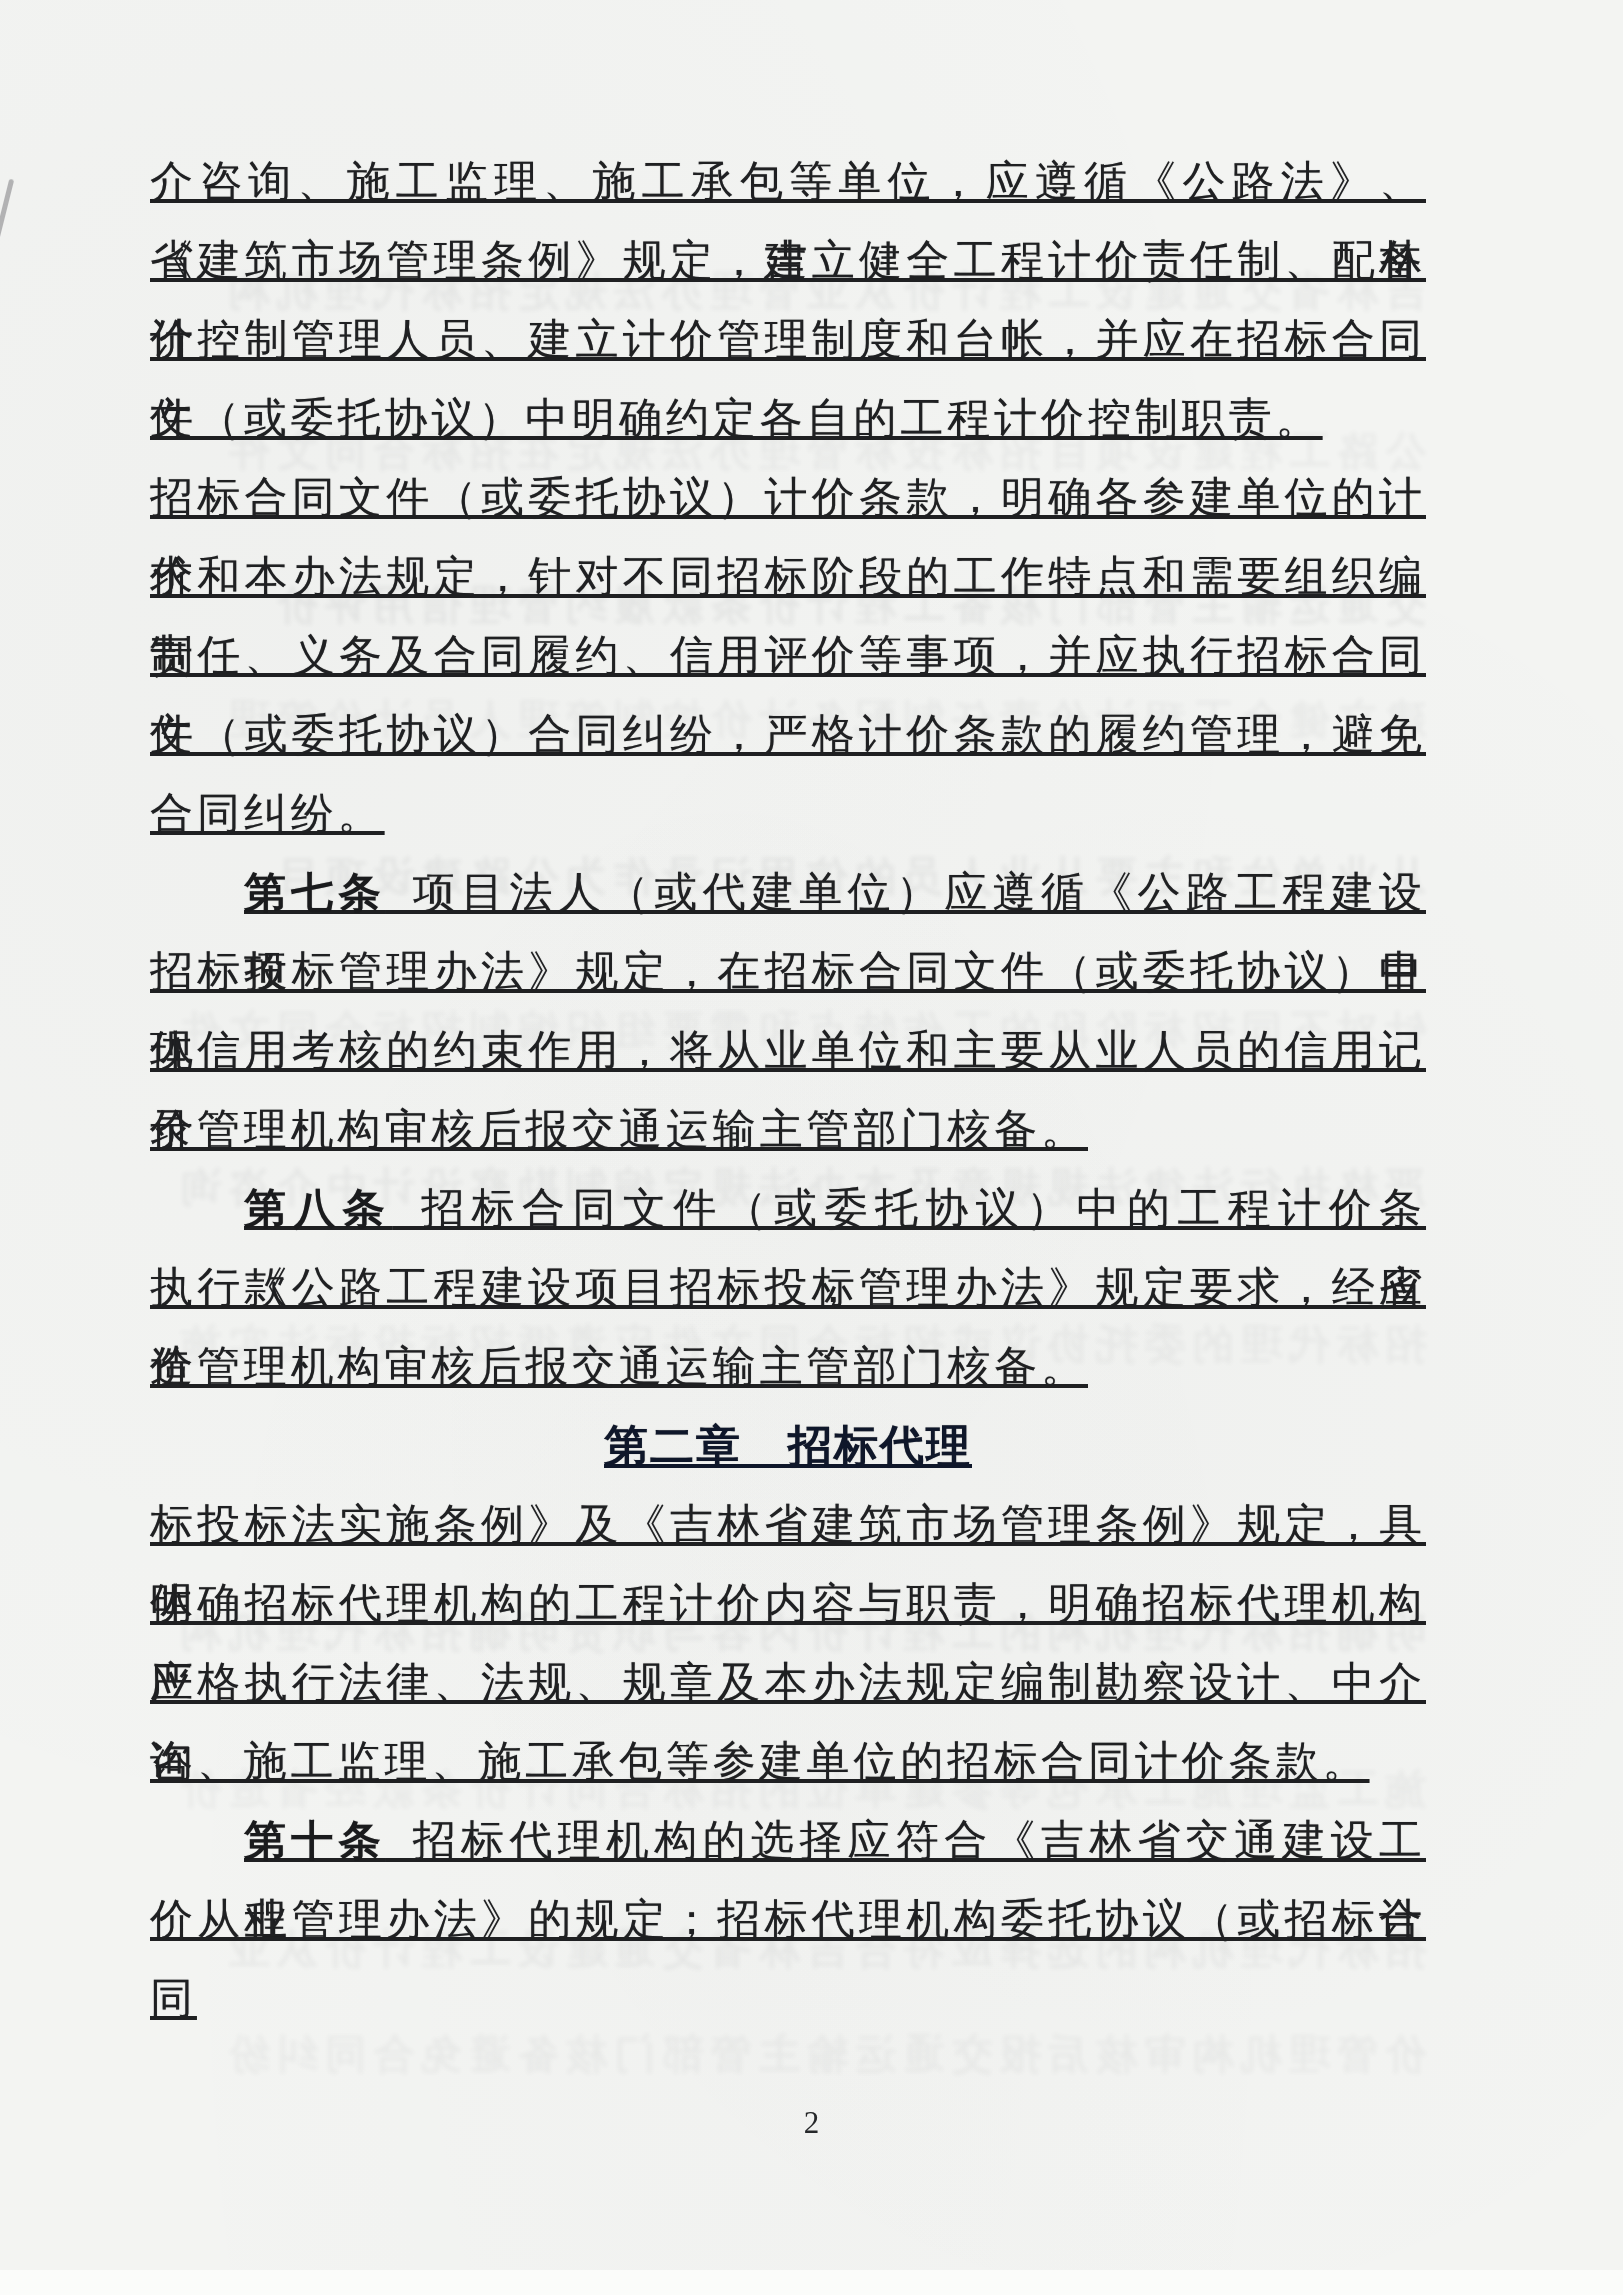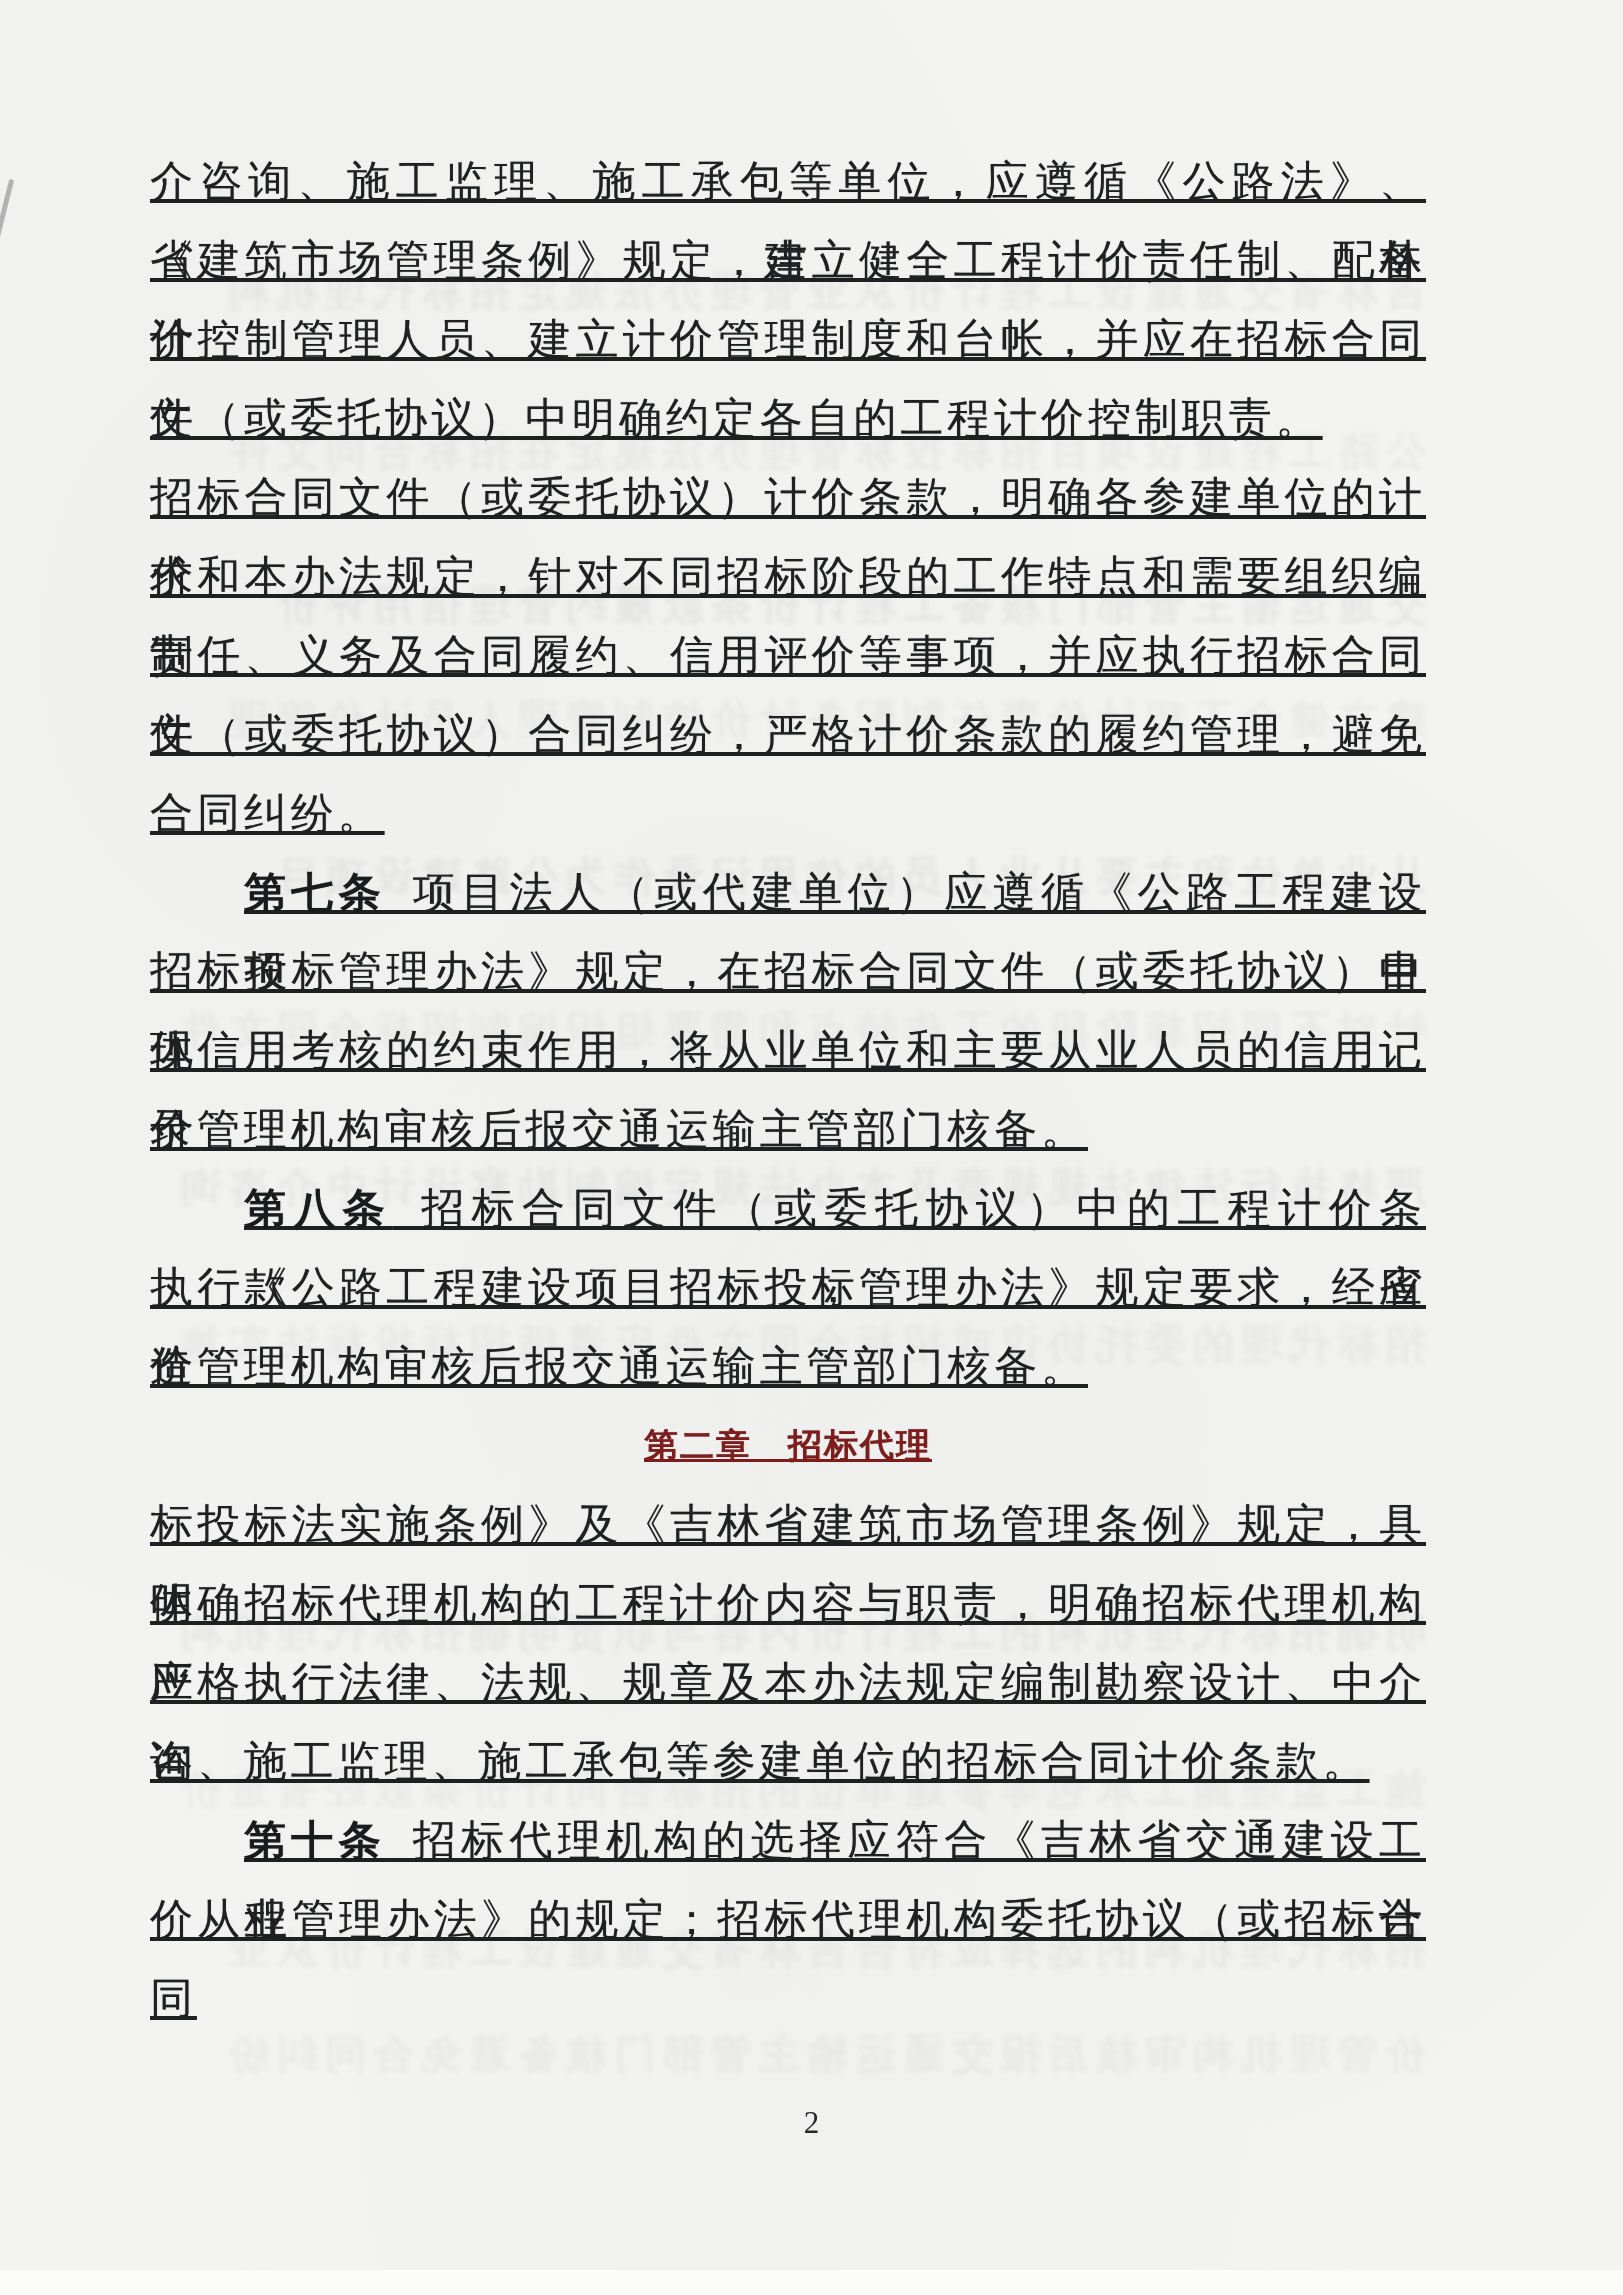--- a/index.html
+++ b/index.html
@@ -68,23 +68,23 @@
     font-weight: 700;
     font-size: 42px;
     letter-spacing: 3.9px;
     color: #1a1b1d;
   }
   .line.heading {
     text-align: center;
     text-align-last: center;
     font-family: "DejaVu Sans", "Liberation Sans", sans-serif;
     font-weight: 700;
-    font-size: 34px;
+    font-size: 44px;
     letter-spacing: 2px;
-    color: #7f1d1d;
+    color: #0f172a;
   }
 
   .page-number {
     position: absolute;
     top: 2097px;
     left: 0;
     width: 100%;
     text-align: center;
     font-size: 31px;
     line-height: 52px;

